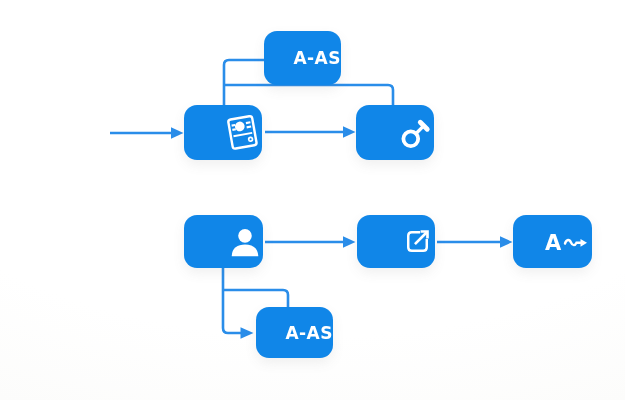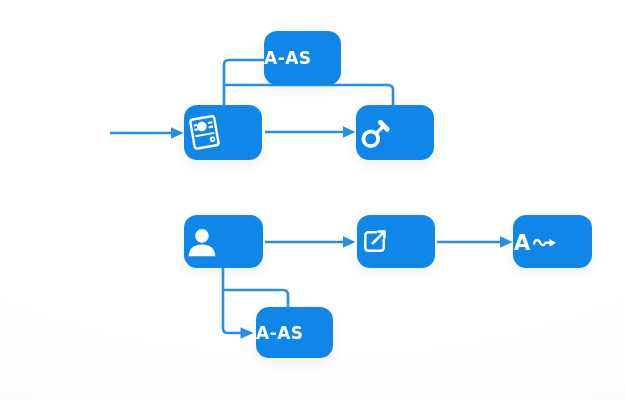--- a/index.html
+++ b/index.html
@@ -31,21 +31,21 @@
     stroke-width: 2.6;
     fill: none;
   }
   .connectors polygon { fill: var(--connector); stroke: none; }
   .node {
     position: absolute;
     background: var(--node-fill);
     border-radius: 13px;
     display: flex;
     align-items: center;
-    justify-content: flex-start;
+    justify-content: flex-end;
     box-shadow: 0 5px 12px rgba(110,110,110,0.10);
   }
   .node-label {
     color: var(--label-text);
     font-size: 17px;
     font-weight: 600;
     letter-spacing: 0.5px;
   }
   .ic-s { stroke: var(--icon-color); fill: none; }
   .ic-f { fill: var(--icon-color); stroke: none; }

